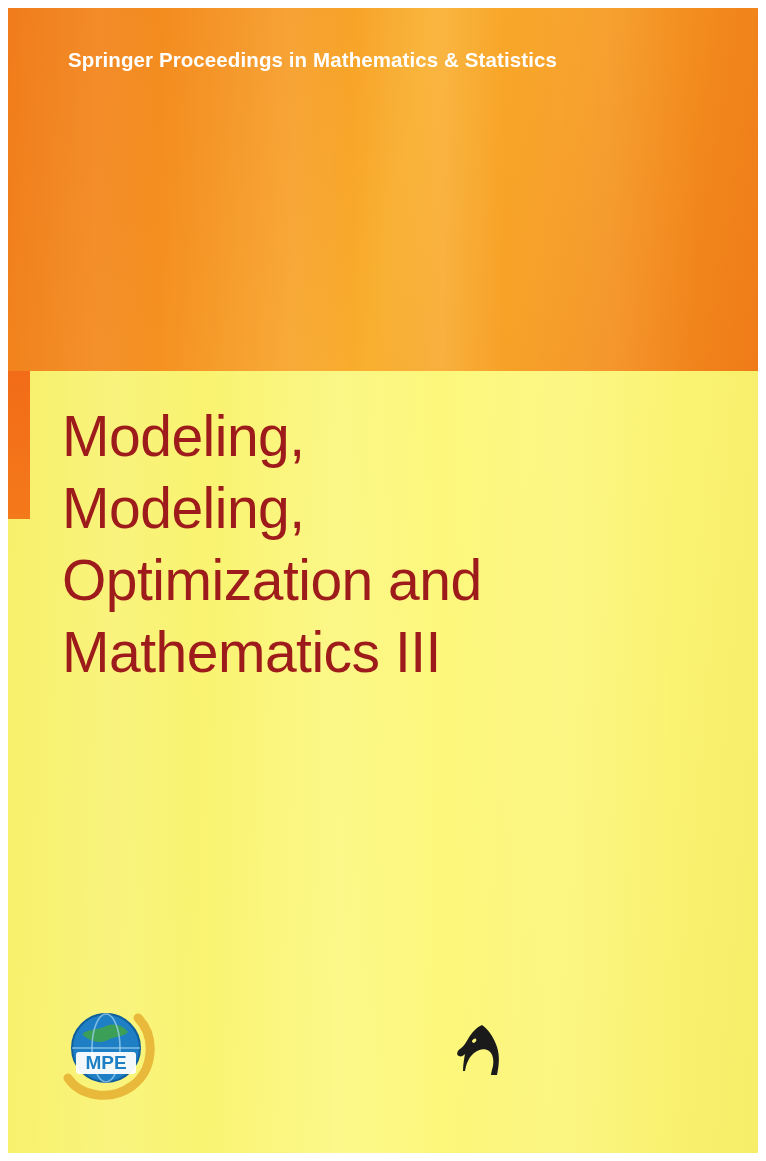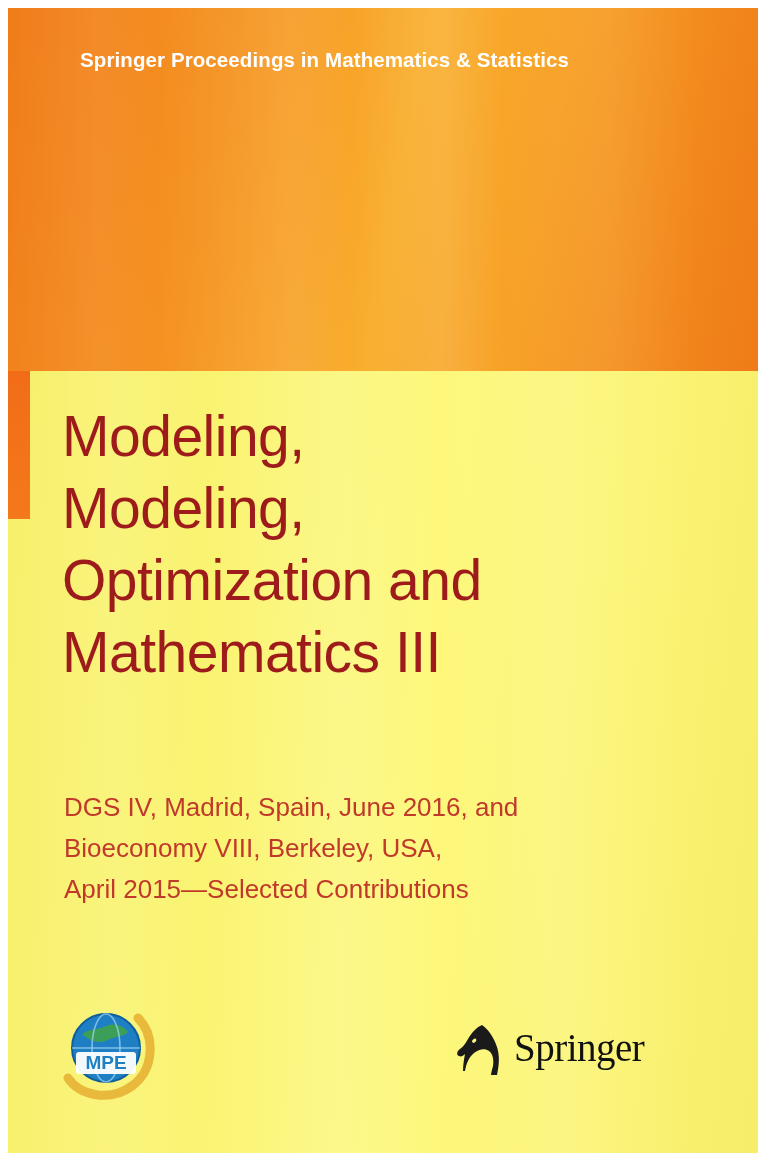--- a/index.html
+++ b/index.html
@@ -80,21 +80,21 @@
     position: absolute;
     left: 8px;
     top: 371px;
     width: 22px;
     height: 148px;
     background: linear-gradient(180deg, #f26c18 0%, #f4791a 100%);
   }
   
   .series-title {
     position: absolute;
-    left: 80px;
+    left: 68px;
     top: 48px;
     width: 640px;
     font-size: 20.5px;
     font-weight: bold;
     color: #ffffff;
     letter-spacing: 0.1px;
   }
   
   .editors {
     position: absolute;
@@ -198,25 +198,20 @@
   <div class="series-title">Springer Proceedings in Mathematics &amp; Statistics</div>
 
 
   <div class="title">
     <span class="tline">Modeling,</span>
     <span class="tline">Modeling,</span>
     <span class="tline">Optimization and</span>
     <span class="tline">Mathematics III</span>
   </div>
 
-  <div class="subtitle">
-    <span class="sline">DGS IV, Madrid, Spain, June 2016, and</span>
-    <span class="sline">Bioeconomy VIII, Berkeley, USA,</span>
-    <span class="sline">April 2015—Selected Contributions</span>
-  </div>
 
   <div class="mpe-logo">
     <svg viewBox="0 0 96 100" width="96" height="100">
 
       <path d="M76 18 C94 36 92 70 70 86 C48 102 18 96 6 78" fill="none" stroke="#e8b93a" stroke-width="9" stroke-linecap="round"></path>
 
       <circle cx="44" cy="48" r="34" fill="#1f7fc4"></circle>
       <circle cx="44" cy="48" r="34" fill="none" stroke="#0f5f9c" stroke-width="2"></circle>
 
       <path d="M20 34 C28 28 38 30 44 26 C52 22 62 26 66 32 C60 38 52 36 46 40 C38 44 28 42 20 34 Z" fill="#3fa34d" opacity="0.9"></path>
@@ -230,17 +225,16 @@
     </svg>
   </div>
 
   <div class="springer-logo">
     <svg class="knight" viewBox="0 0 56 58" width="56" height="58">
       <path d="M30 3 C25 5 20 10 16 17 C13 22 11 25 8 27 C5 29 4 33 7 34 C9 35 11 34 13 32
                C12 37 11 43 11 49 L13 49 C14 42 17 35 22 31 C27 27 33 26 37 29 C41 32 42 38 41 44
                C40 48 39 51 39 53 L45 53 C47 44 48 34 45 25 C42 16 37 8 30 3 Z
                M20 19 C21 17 23 16 24 17 C25 18 24 20 22 21 C21 21 20 20 20 19 Z" fill="#1a1a1a"></path>
     </svg>
-    <div class="springer-word">Springer</div>
   </div>
 
   <div class="band-bottom"></div>
 </div>
 
 </body></html>

